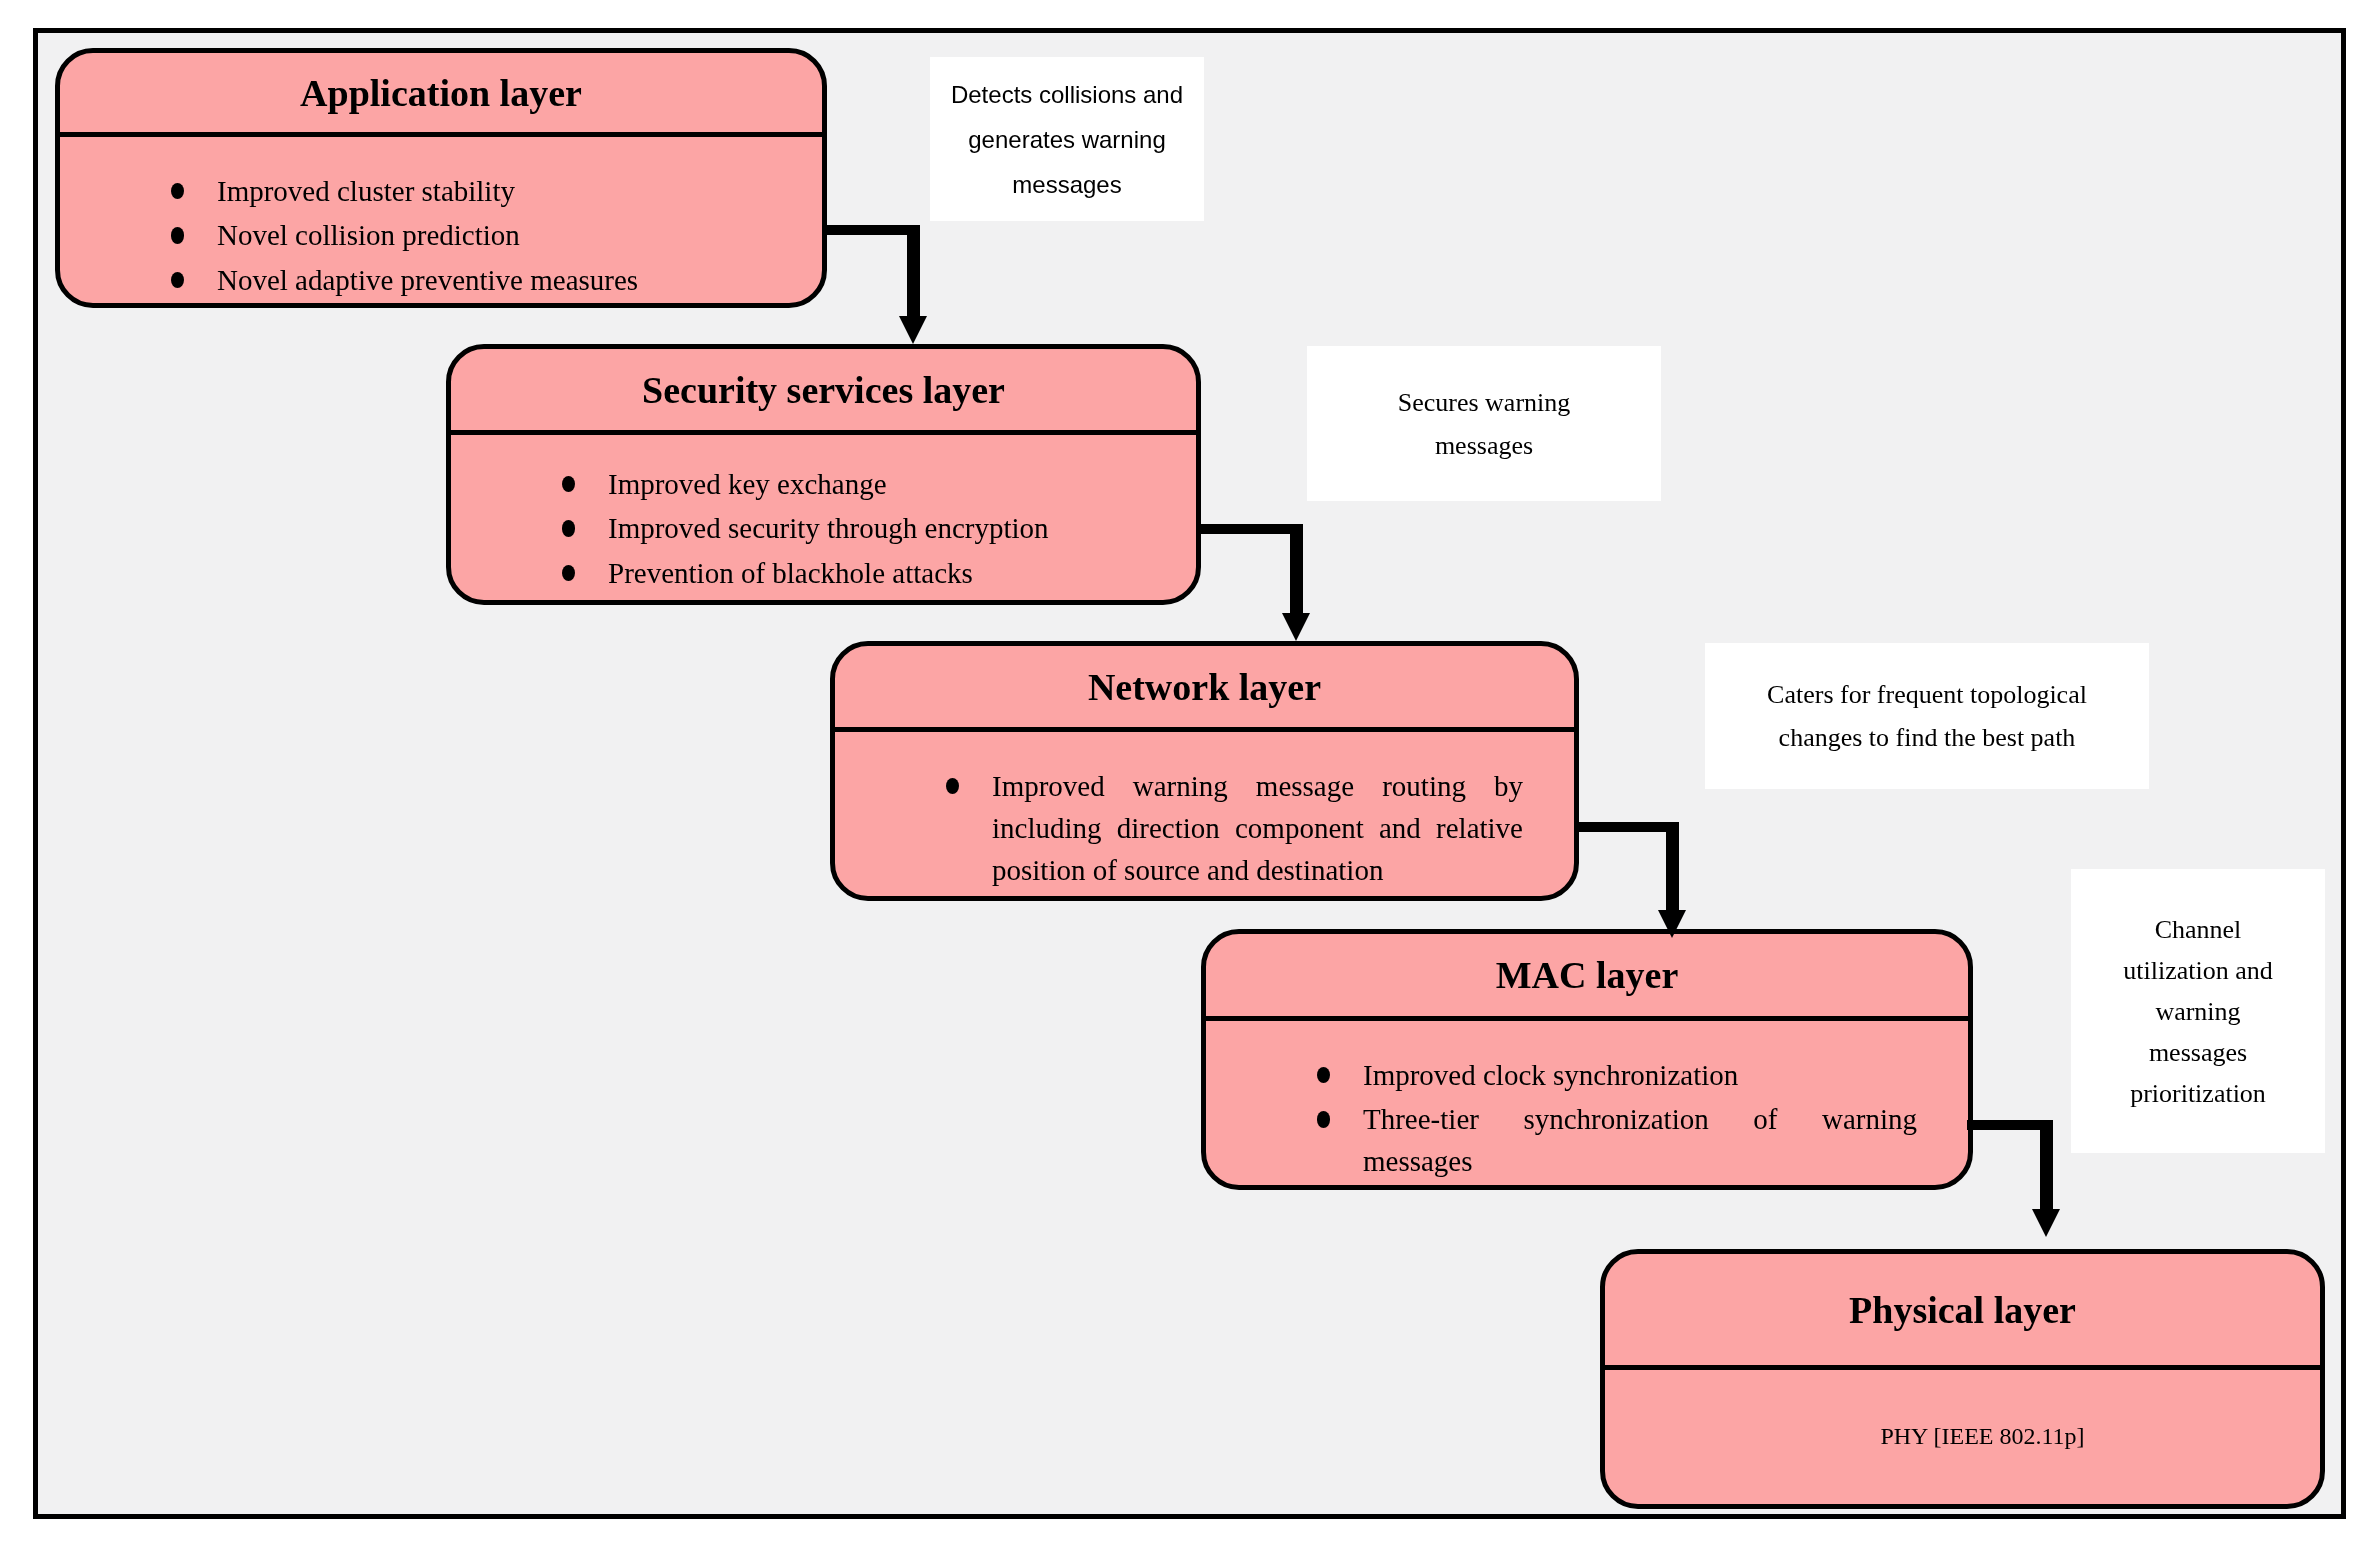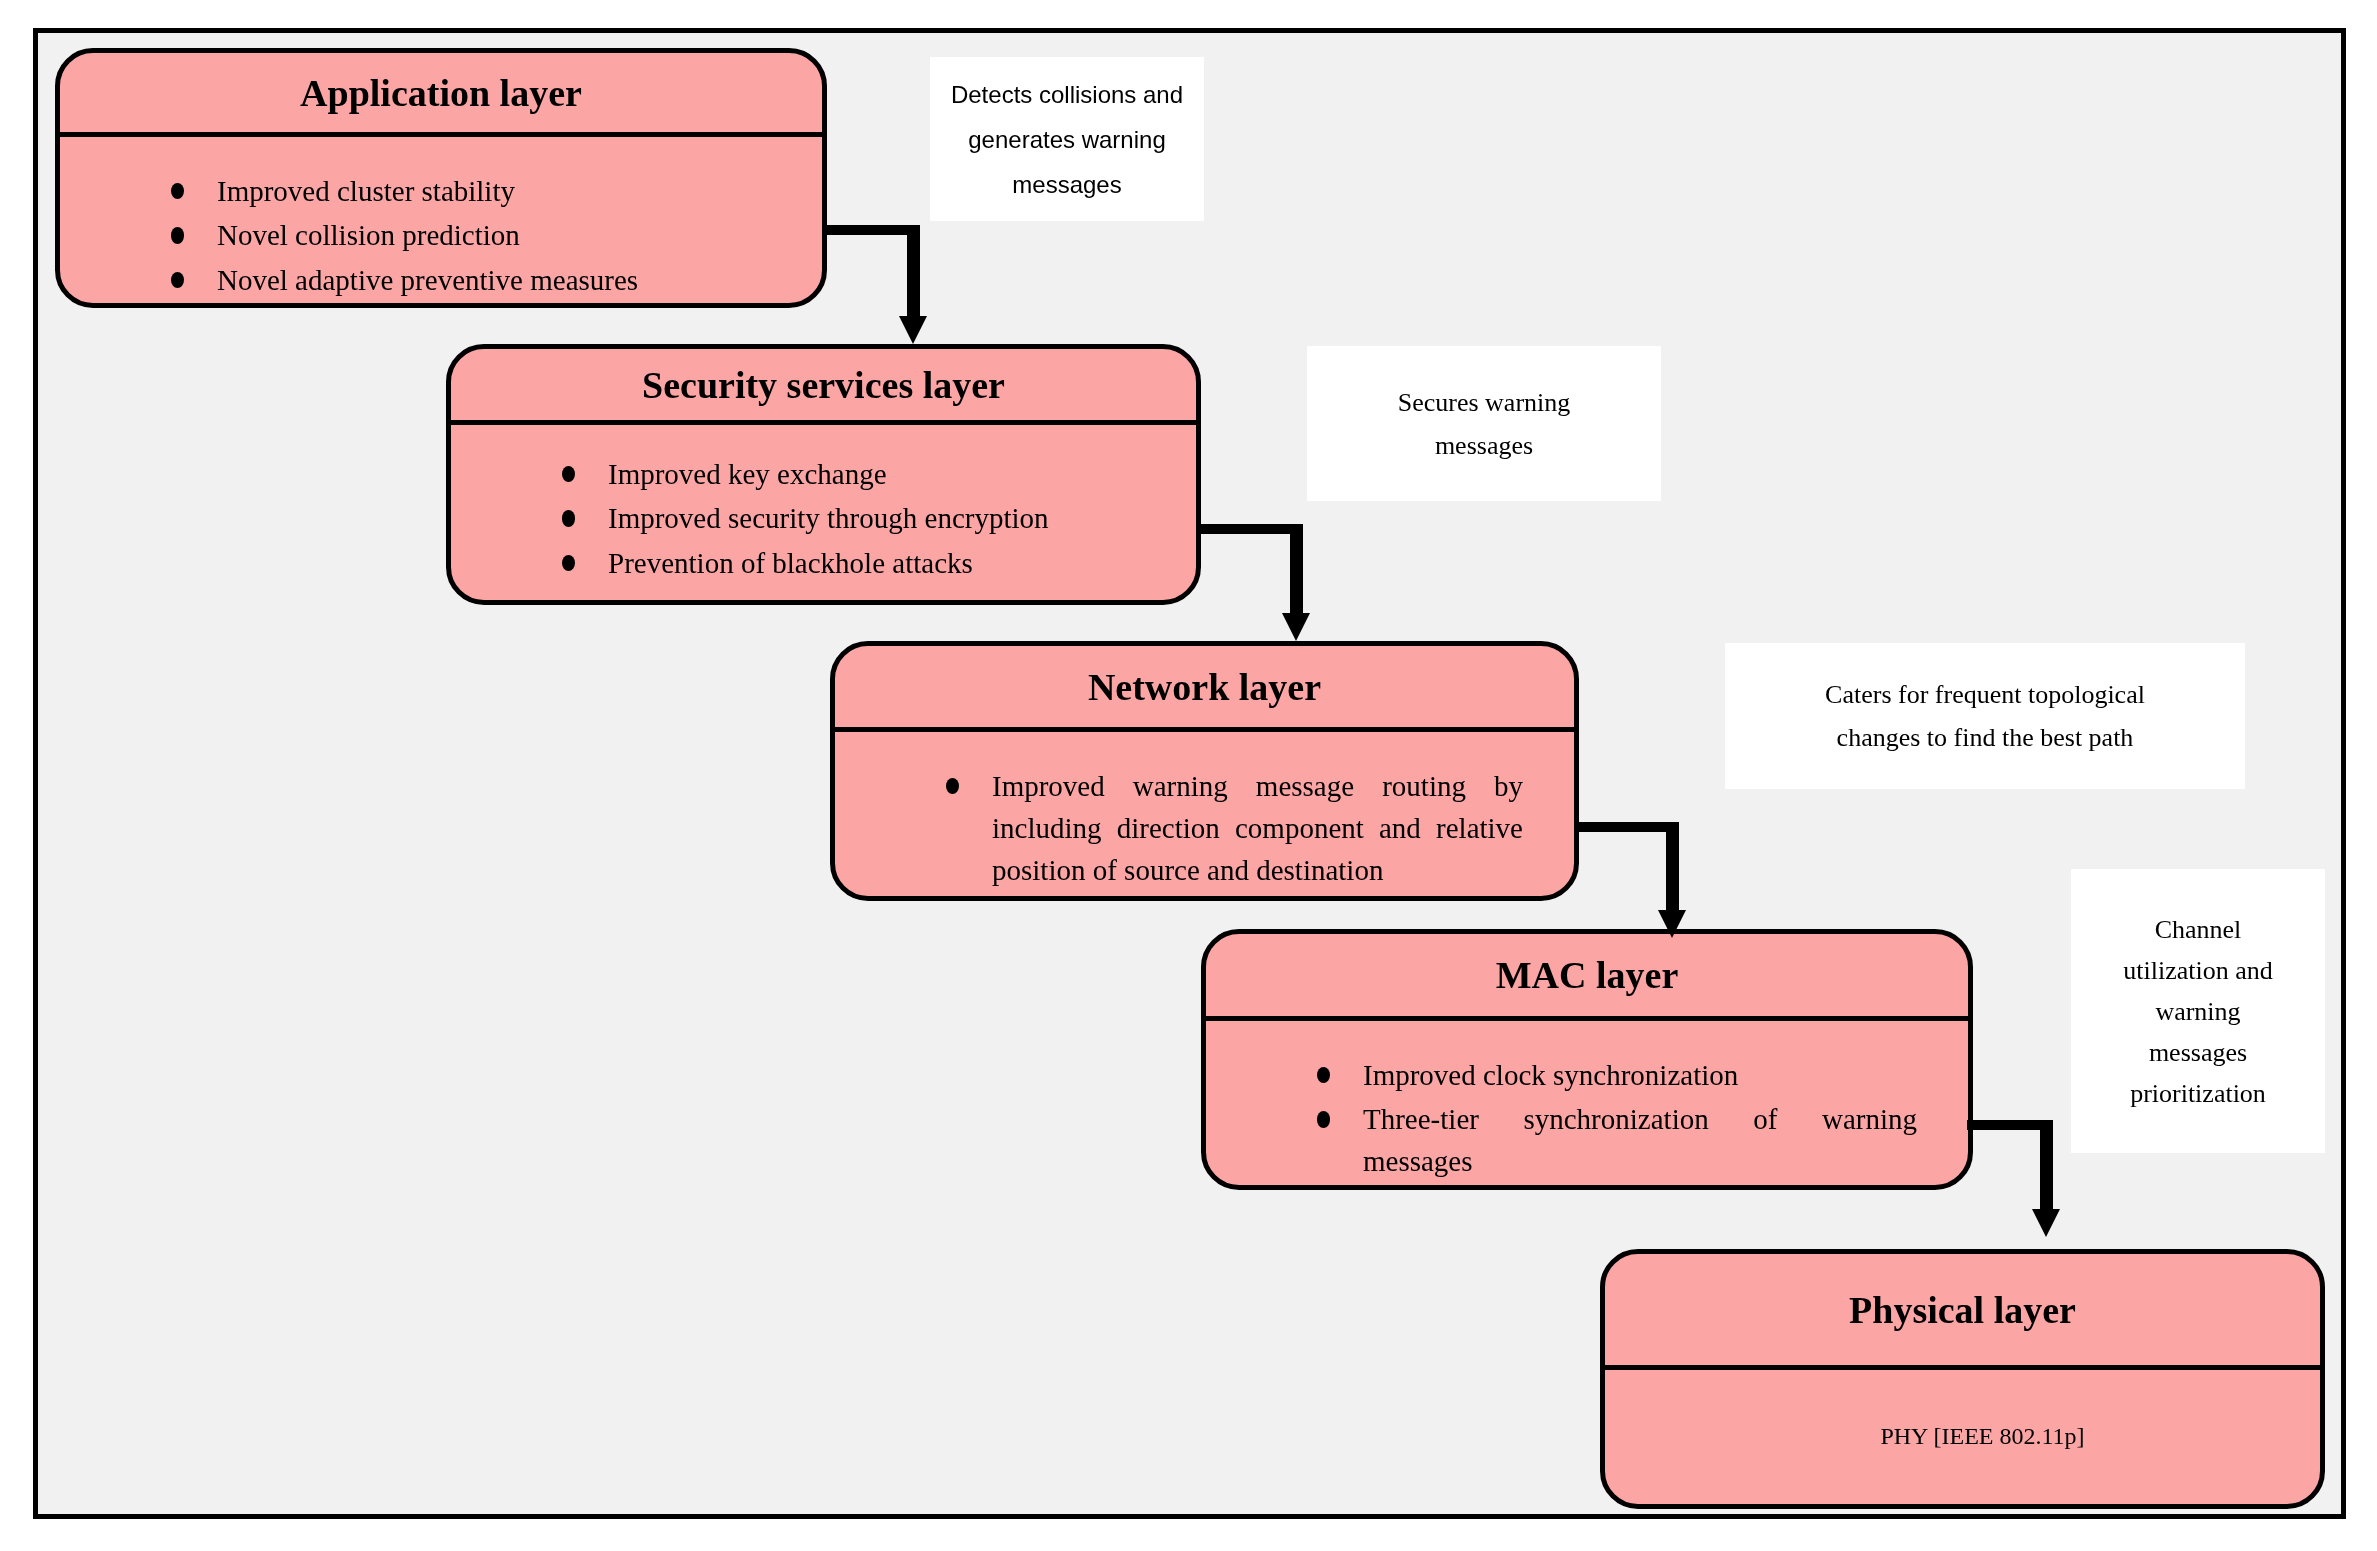--- a/index.html
+++ b/index.html
@@ -57,21 +57,21 @@
         <span class="btxt">Novel collision prediction</span>
       </li>
       <li>
         <span class="dot"></span>
         <span class="btxt">Novel adaptive preventive measures</span>
       </li>
     </ul>
   </div>
 
   <div class="layer-box" style="left:446px;top:344px;width:755px;height:261px;">
-    <div class="layer-title" style="height:76px;">Security services layer</div>
+    <div class="layer-title" style="height:86px;">Security services layer</div>
     <ul class="bullets" style="padding-top:11.5px;">
       <li>
         <span class="dot"></span>
         <span class="btxt">Improved key exchange</span>
       </li>
       <li>
         <span class="dot"></span>
         <span class="btxt">Improved security through encryption</span>
       </li>
       <li>
@@ -108,21 +108,21 @@
   <div class="layer-box" style="left:1600px;top:1241px;width:725px;height:260px;margin-top:8px;">
     <div class="layer-title" style="height:116px;">Physical layer</div>
     <div class="layer-body phy-body" style="height:132px;">PHY [IEEE 802.11p]</div>
   </div>
 
   <div class="note note-sans" style="left:930px;top:57px;width:274px;height:164px;">Detects collisions and
 generates warning
 messages</div>
   <div class="note note-serif" style="left:1307px;top:346px;width:354px;height:155px;">Secures warning
 messages</div>
-  <div class="note note-serif" style="left:1705px;top:643px;width:520px;height:146px;margin-left:20px;">Caters for frequent topological
+  <div class="note note-serif" style="left:1705px;top:643px;width:444px;height:146px;">Caters for frequent topological
 changes to find the best path</div>
   <div class="note note-serif tall" style="left:2071px;top:869px;width:254px;height:284px;">Channel
 utilization and
 warning
 messages
 prioritization</div>
 
   <div class="conn-h" style="left:825px;top:225px;width:90px;"></div>
   <div class="conn-v" style="left:907px;top:225px;height:93px;"></div>
   <div class="arrowhead" style="left:899px;top:316px;"></div>

